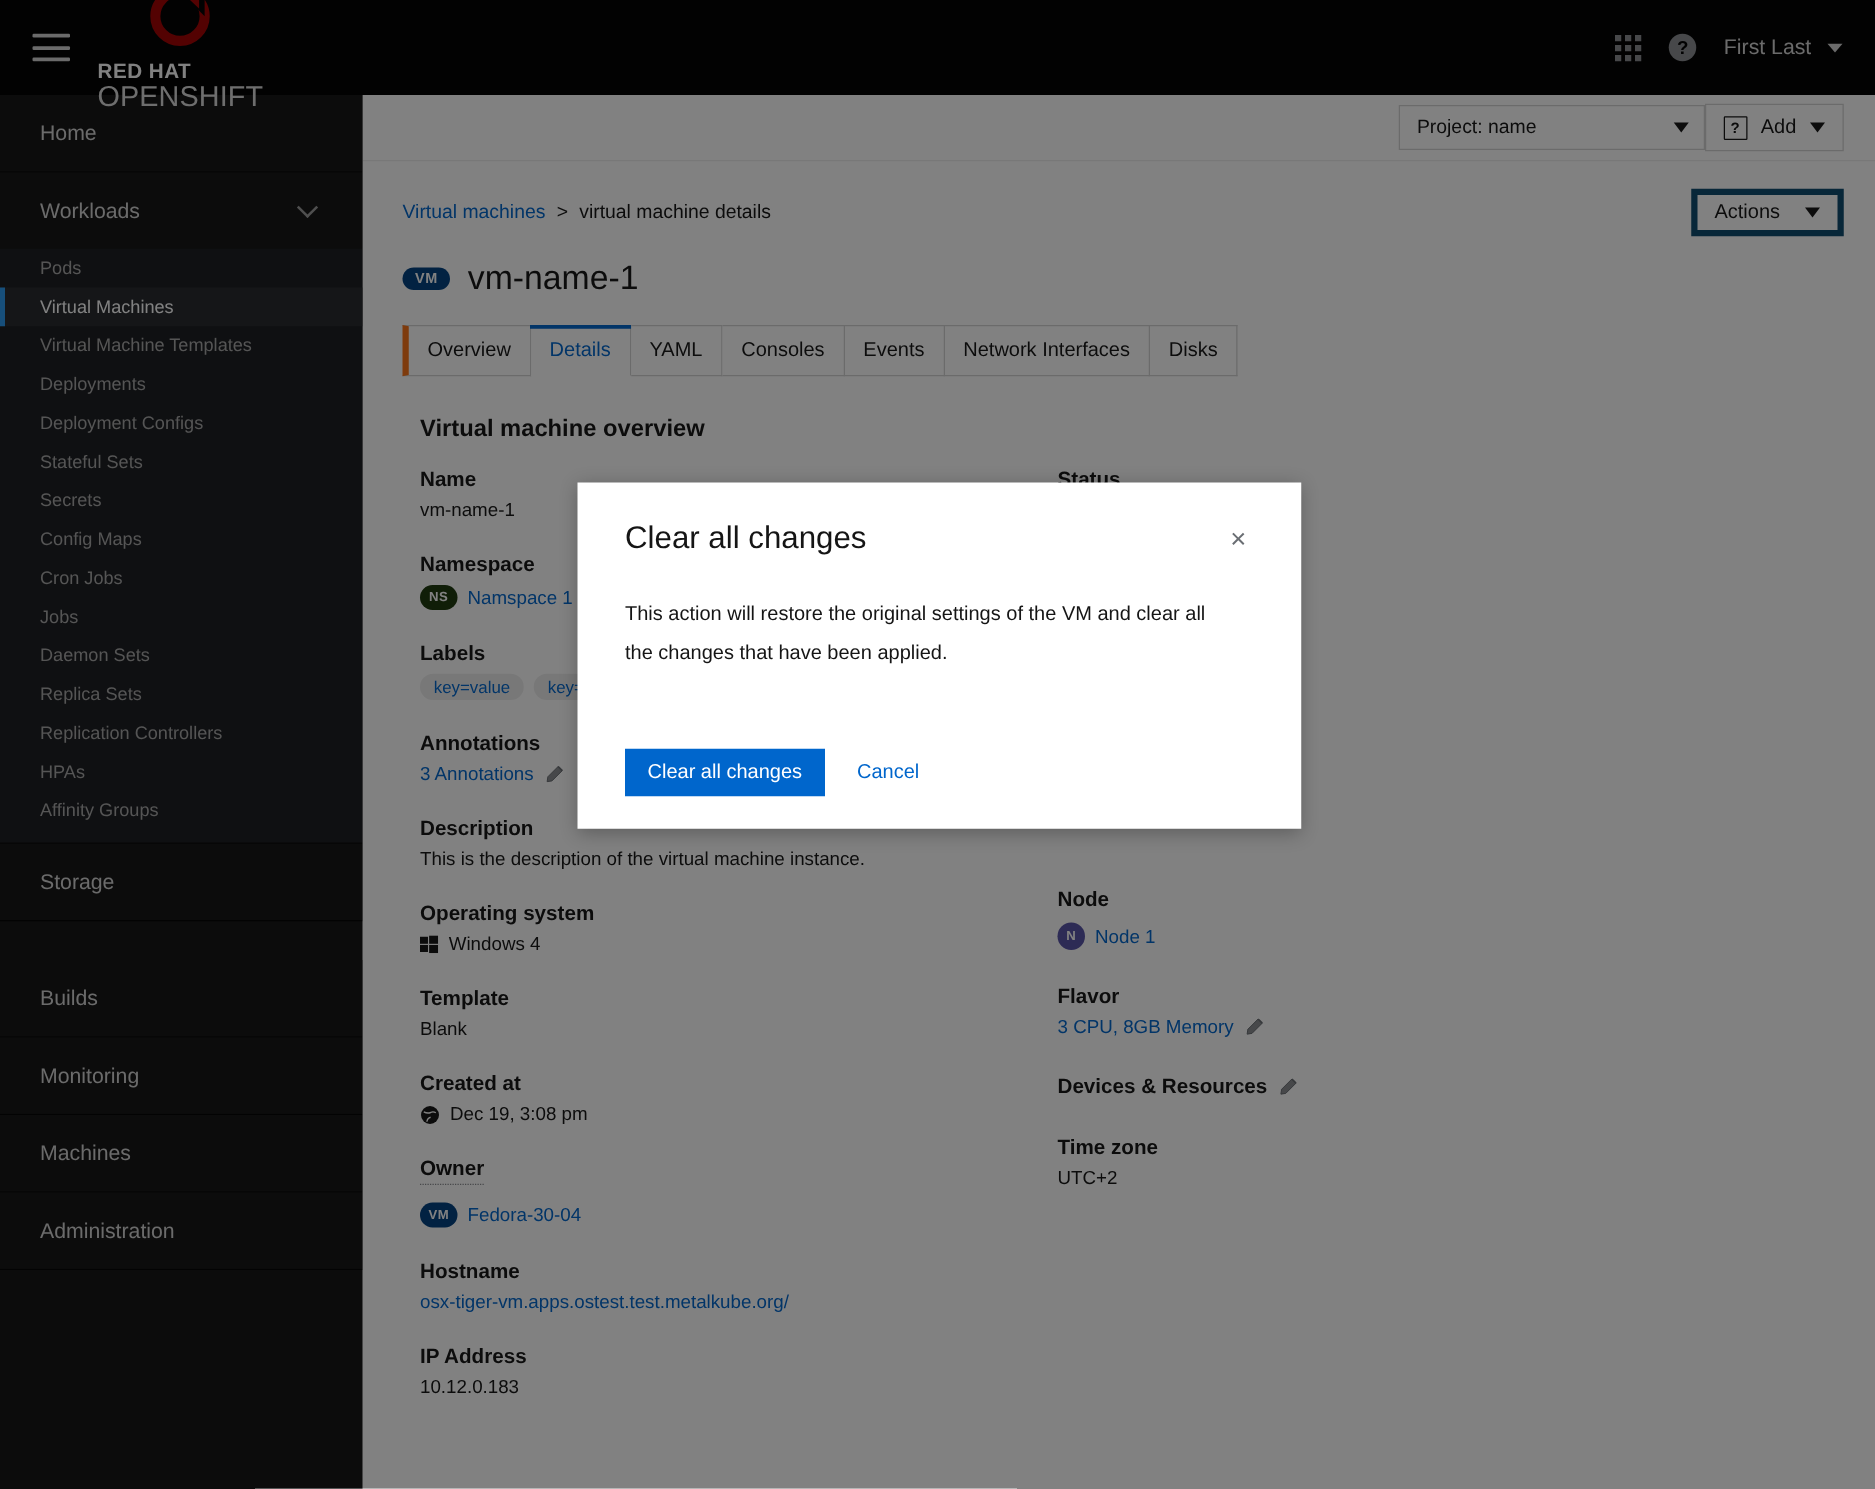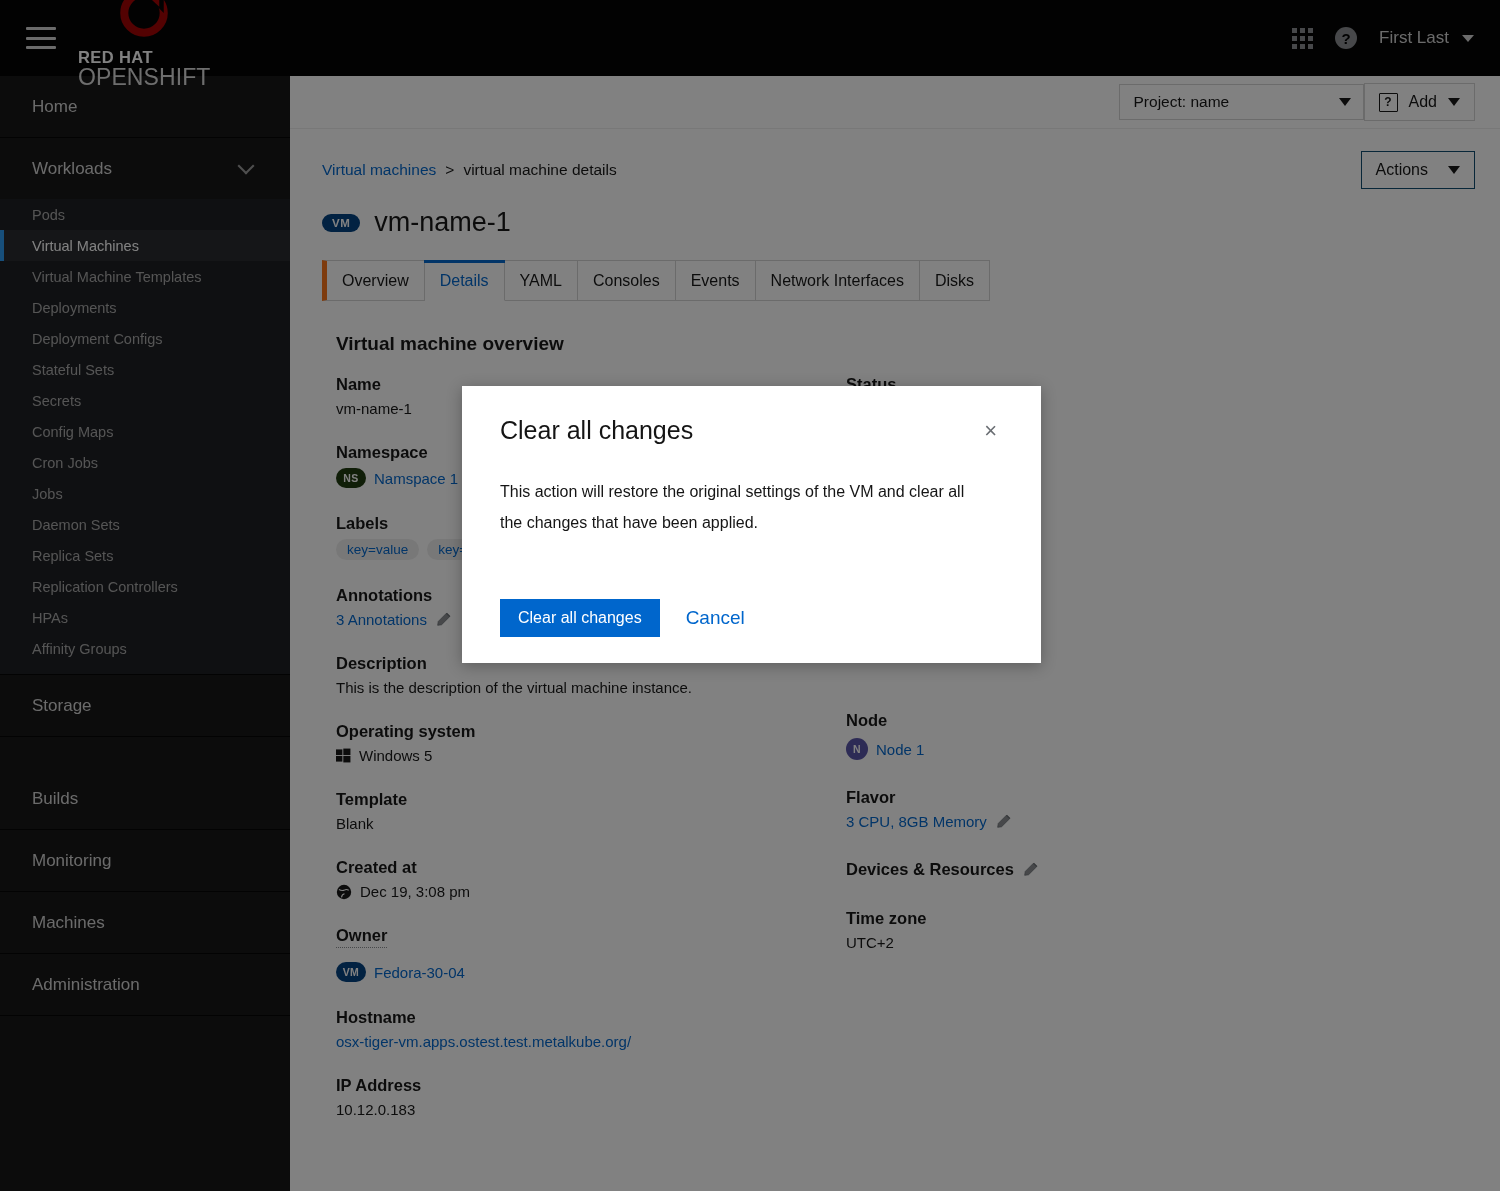--- a/index.html
+++ b/index.html
@@ -107,21 +107,21 @@
     display: flex; align-items: center; justify-content: center;
     font-weight: bold; border-radius: 1px;
   }
   .page-body { padding: 22px 25px 0 32px; position: relative; }
   .bc-row { display: flex; align-items: center; justify-content: space-between; }
   .breadcrumb { display: flex; align-items: center; gap: 9px; font-size: 15.5px; }
   .bc-link { color: #06c; cursor: pointer; }
   .bc-sep { color: #151515; }
   .bc-cur { color: #151515; }
   .actions-btn {
-    height: 38px; border: 1px solid #0c4a6e; background: #fff; display: flex;
+    height: 38px; border: 5px solid #0c4a6e; background: #fff; display: flex;
     align-items: center; gap: 20px; padding: 0 14px; font-size: 16px;
     color: #151515; cursor: pointer;
   }
   .title-row { display: flex; align-items: center; gap: 14px; margin-top: 18px; }
   .vm-pill {
     background: #004080; color: #fff; font-size: 11.5px; font-weight: bold;
     border-radius: 11px; padding: 3px 10px; letter-spacing: .5px;
   }
   .page-title { font-size: 27px; color: #151515; font-weight: normal; }
 
@@ -187,21 +187,21 @@
   .modal-body {
     margin-top: 30px; font-size: 16px; color: #151515; line-height: 1.95;
     max-width: 480px;
   }
   .modal-foot { margin-top: auto; display: flex; align-items: center; gap: 20px; }
   .btn-primary {
     background: #06c; color: #fff; border: none; height: 38px; padding: 0 18px;
     font-size: 16px; cursor: pointer; font-family: inherit;
   }
   .btn-link {
-    background: none; border: none; color: #06c; font-size: 19px;
+    background: none; border: none; color: #06c; font-size: 16px;
     cursor: pointer; font-family: inherit; padding: 0 6px;
   }
 </style>
 </head>
 <body>
 
 <div id="root">
 
   <header class="masthead">
     <div class="hamburger">
@@ -429,21 +429,21 @@
 
           <div class="field">
             <div class="field-label">Operating system</div>
             <div class="field-value">
               <svg class="icon-win" viewBox="0 0 16 16">
                 <rect x="0" y="1.5" width="6.8" height="6" fill="#151515"></rect>
                 <rect x="7.8" y="0.6" width="7.6" height="6.9" fill="#151515"></rect>
                 <rect x="0" y="8.5" width="6.8" height="6" fill="#151515"></rect>
                 <rect x="7.8" y="8.5" width="7.6" height="6.9" fill="#151515"></rect>
               </svg>
-              <span>Windows 5</span>
+              <span>Windows 4</span>
             </div>
           </div>
 
           <div class="field">
             <div class="field-label">Template</div>
             <div class="field-value">Blank</div>
           </div>
 
           <div class="field">
             <div class="field-label">Created at</div>

